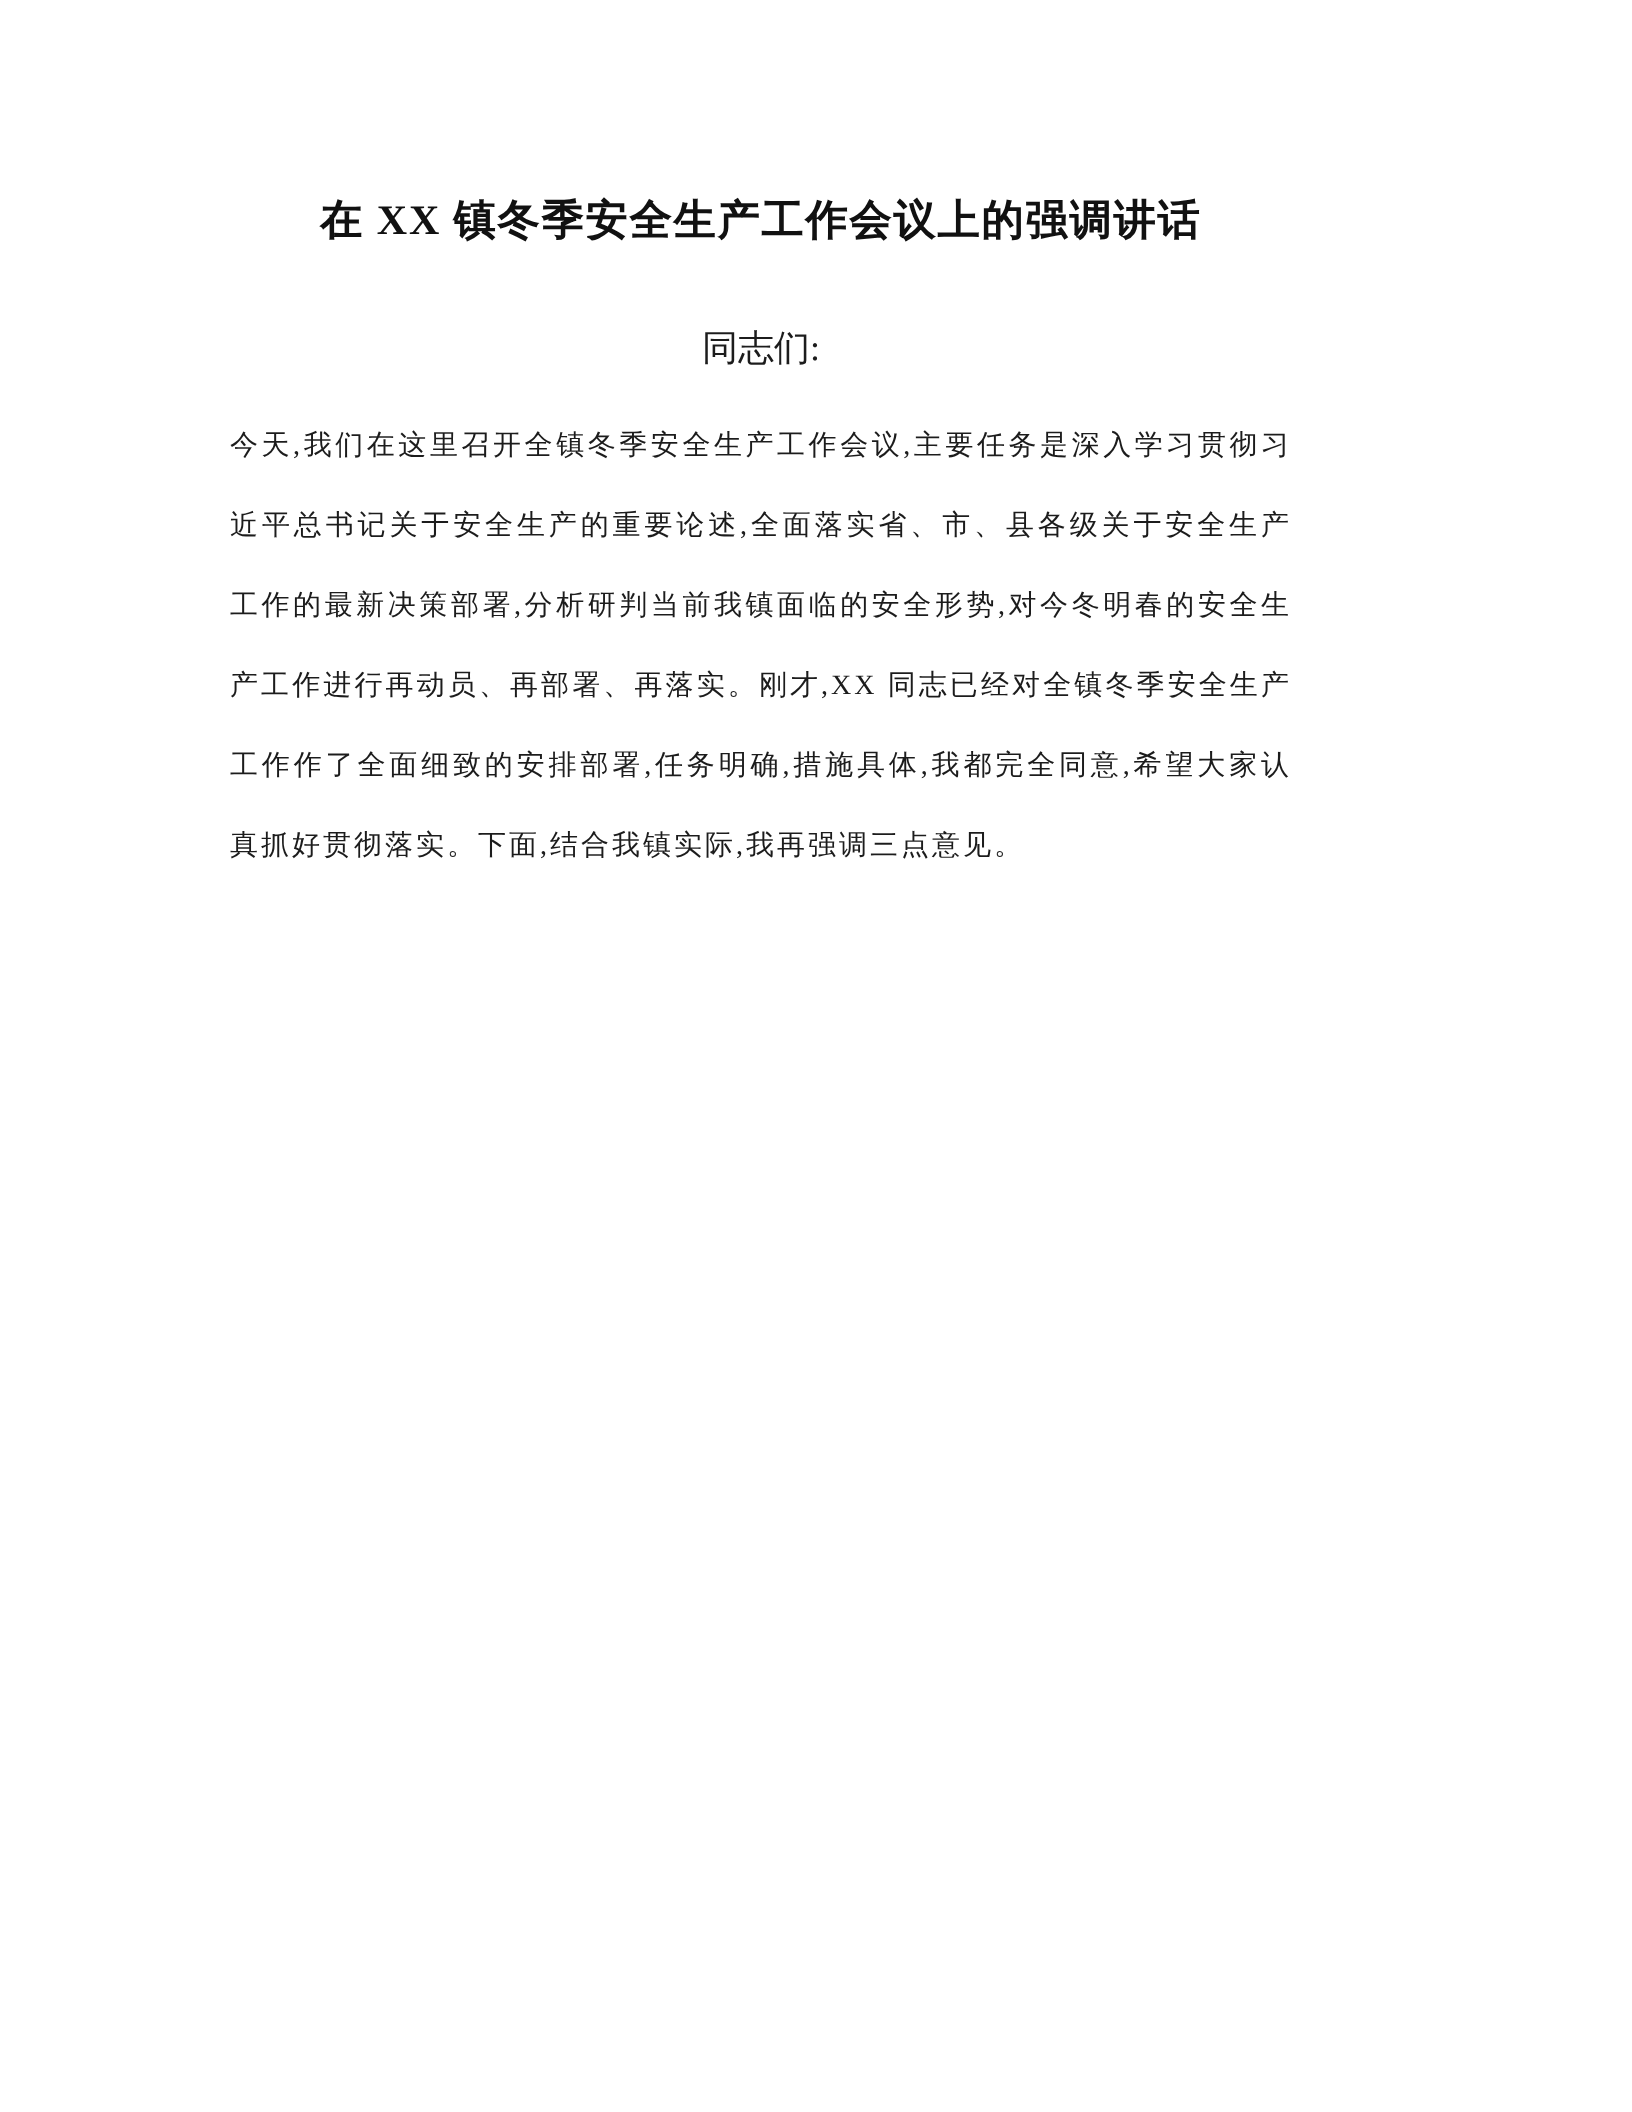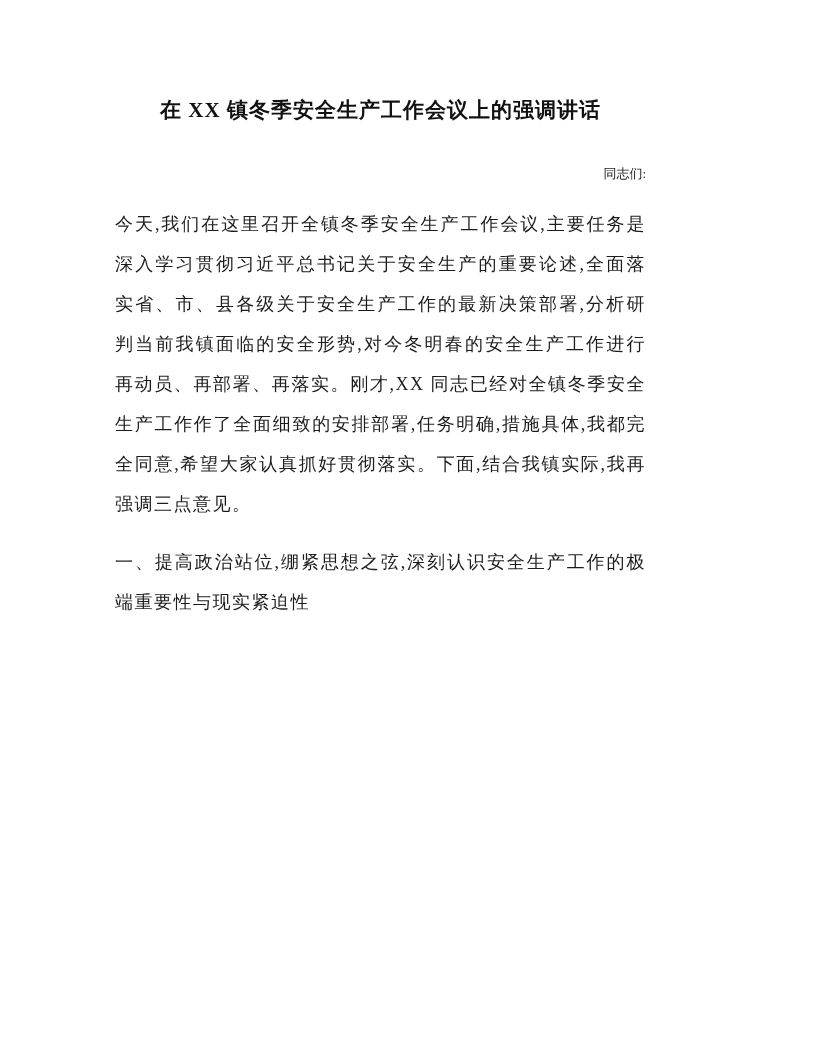--- a/index.html
+++ b/index.html
@@ -23,27 +23,27 @@
     margin: 0 0 24px 0;
     font-size: 21px;
     font-weight: bold;
     line-height: 40px;
     text-align: center;
     letter-spacing: 1px;
     color: #111111;
   }
   .salutation {
     margin: 0 0 10px 0;
-    font-size: 13px;
+    font-size: 18px;
     line-height: 40px;
-    text-align: right;
+    text-align: center;
   }
   .para {
     margin: 0 0 18px 0;
-    font-size: 18px;
+    font-size: 14px;
     line-height: 40px;
     text-align: justify;
     text-justify: inter-ideograph;
     text-align-last: left;
     letter-spacing: 1.5px;
     word-break: break-all;
   }
   .para:last-child {
     margin-bottom: 0;
   }
@@ -51,15 +51,14 @@
 </head>
 <body>
 
 <div class="page">
   <h1 class="doc-title">在 XX 镇冬季安全生产工作会议上的强调讲话</h1>
 
   <p class="salutation">同志们:</p>
 
   <p class="para">今天,我们在这里召开全镇冬季安全生产工作会议,主要任务是深入学习贯彻习近平总书记关于安全生产的重要论述,全面落实省、市、县各级关于安全生产工作的最新决策部署,分析研判当前我镇面临的安全形势,对今冬明春的安全生产工作进行再动员、再部署、再落实。刚才,XX 同志已经对全镇冬季安全生产工作作了全面细致的安排部署,任务明确,措施具体,我都完全同意,希望大家认真抓好贯彻落实。下面,结合我镇实际,我再强调三点意见。</p>
 
-  <p class="para">一、提高政治站位,绷紧思想之弦,深刻认识安全生产工作的极端重要性与现实紧迫性</p>
 
 </div>
 
 </body></html>

